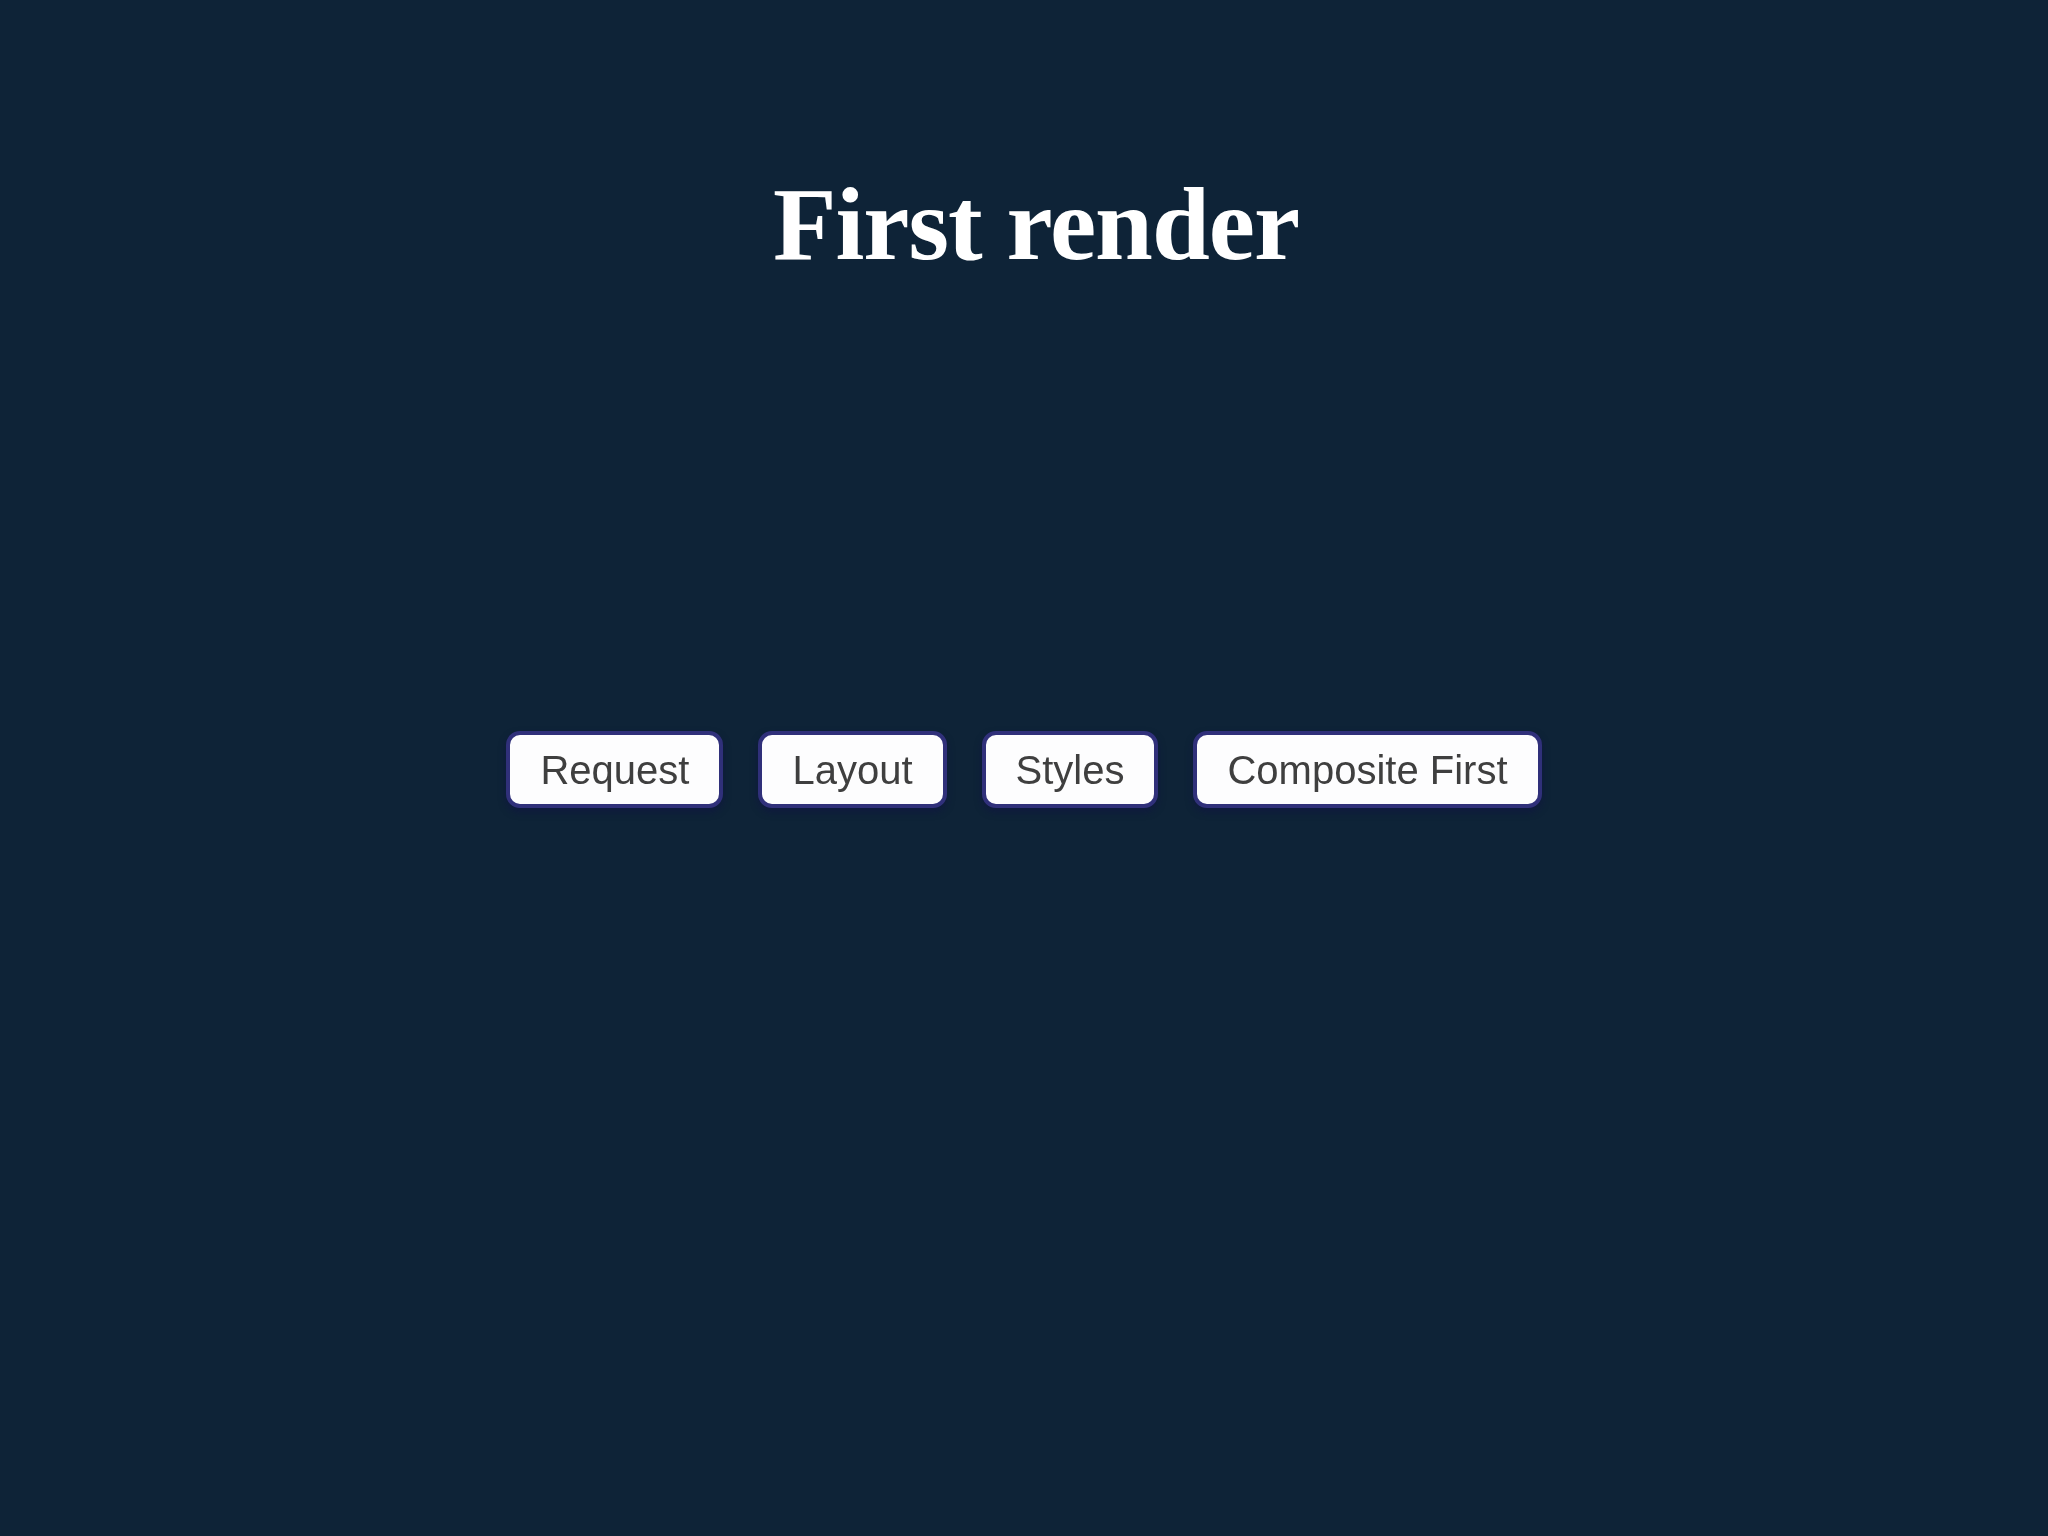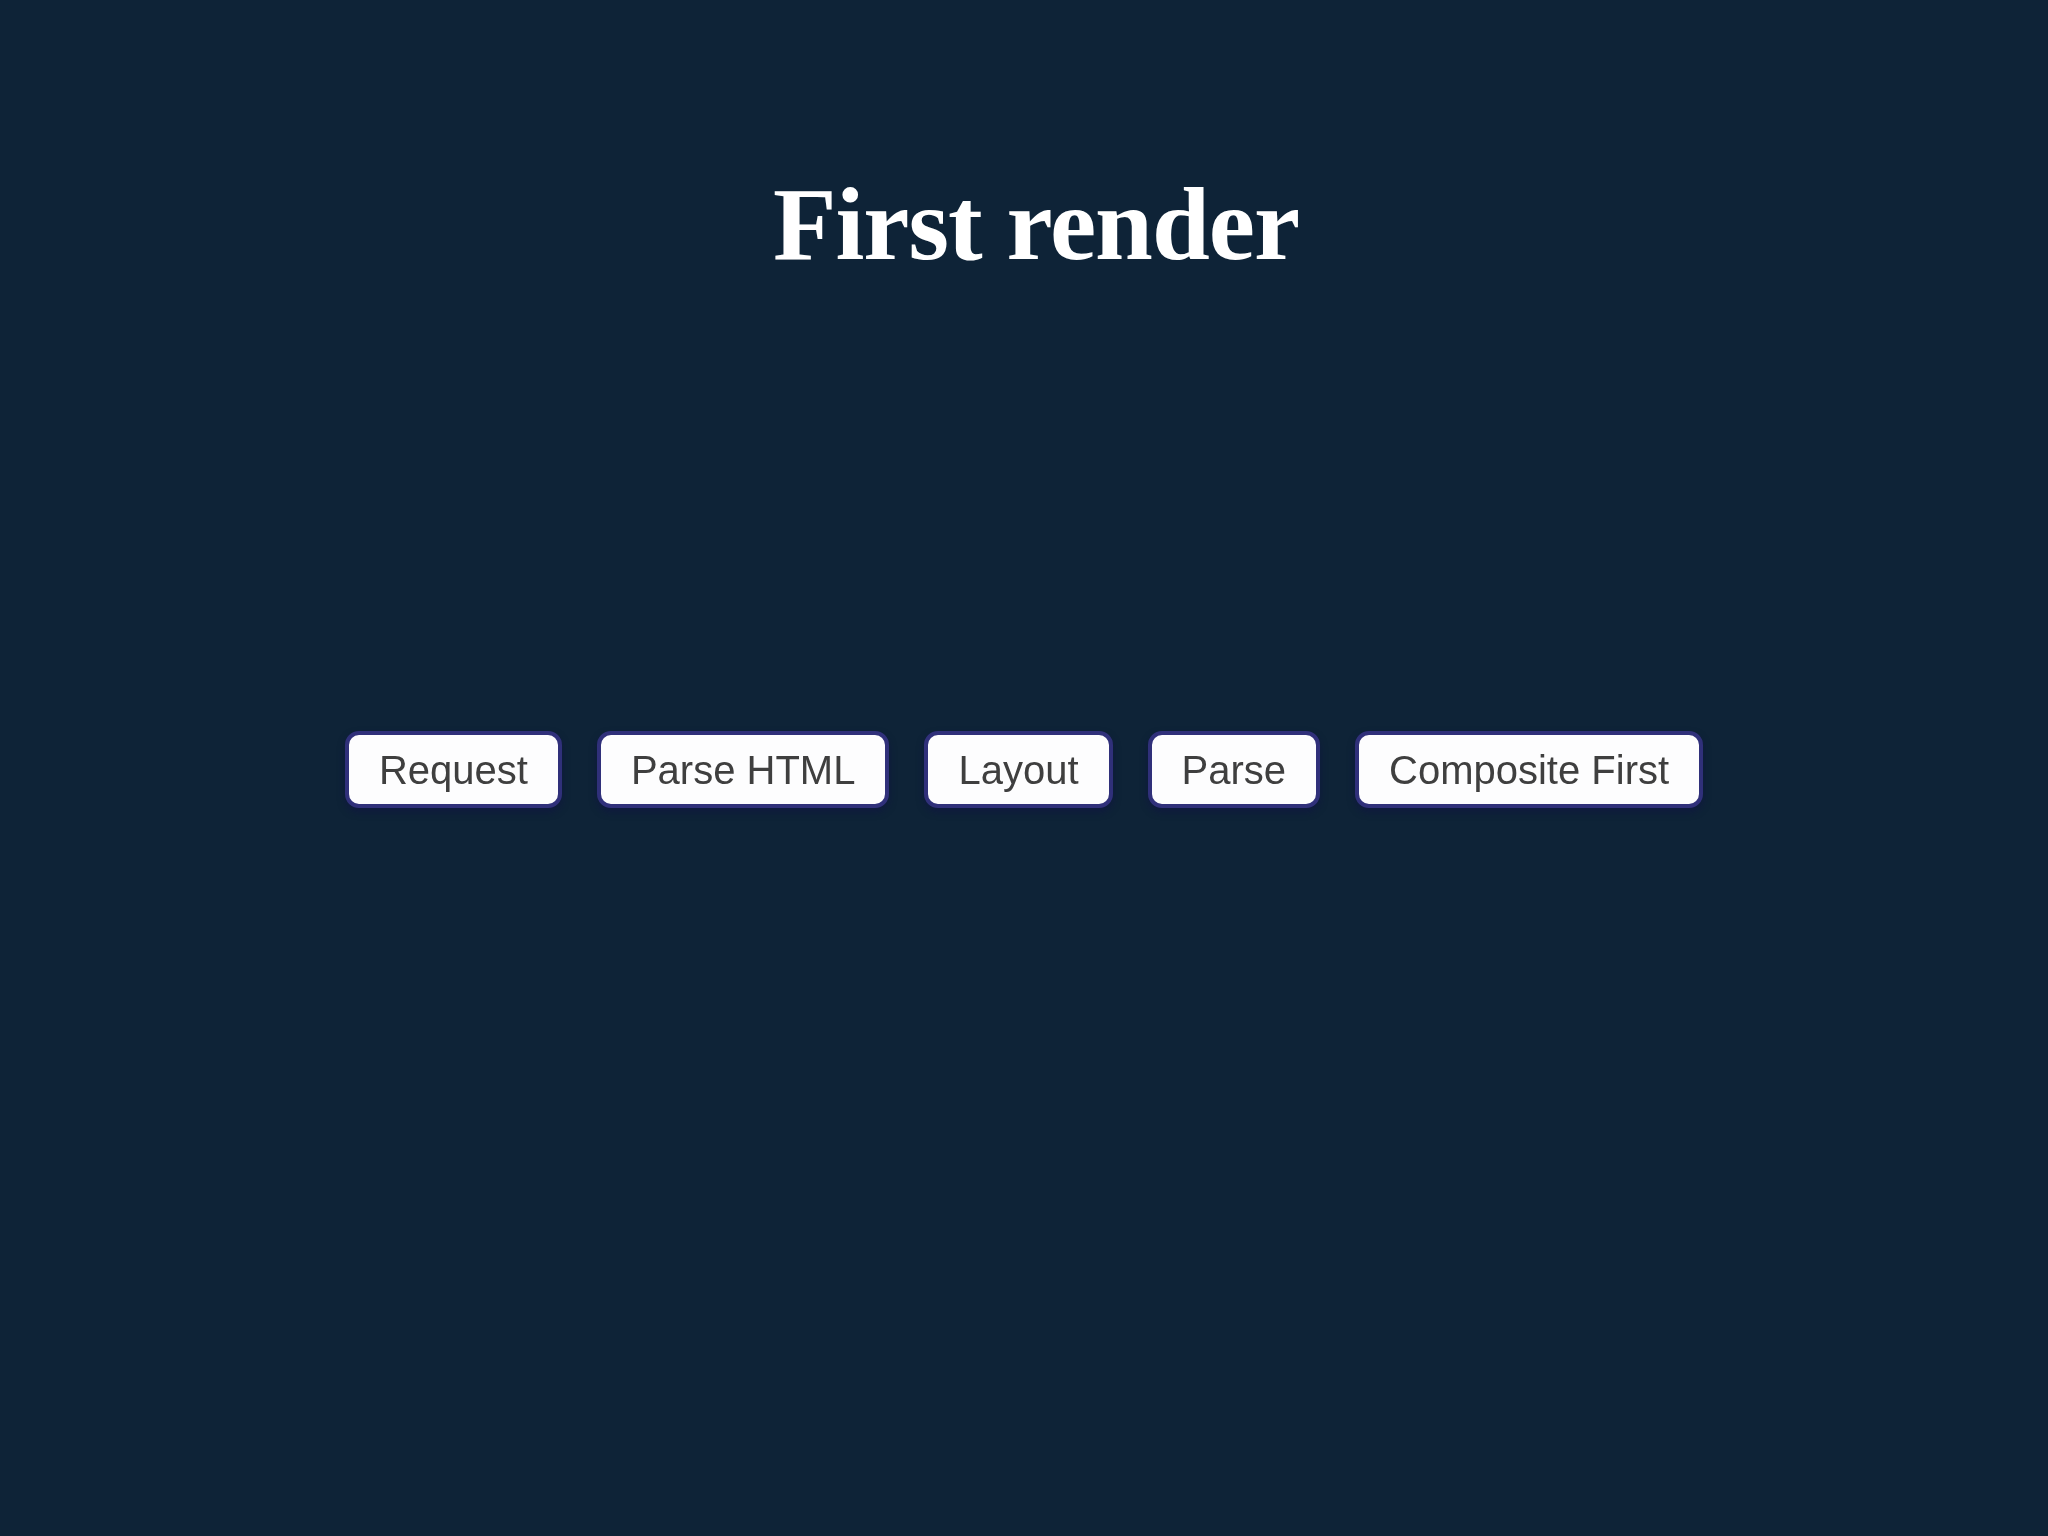--- a/index.html
+++ b/index.html
@@ -64,18 +64,17 @@
   }
 </style>
 </head>
 <body>
 
 <div class="slide">
   <h1 class="title">First render</h1>
 
   <div class="pipeline">
     <div class="step">Request</div>
-    <div class="step">Parse HTML</div>
     <div class="step">Layout</div>
-    <div class="step">Parse</div>
+    <div class="step">Styles</div>
     <div class="step">Composite First</div>
   </div>
 </div>
 
 </body></html>

